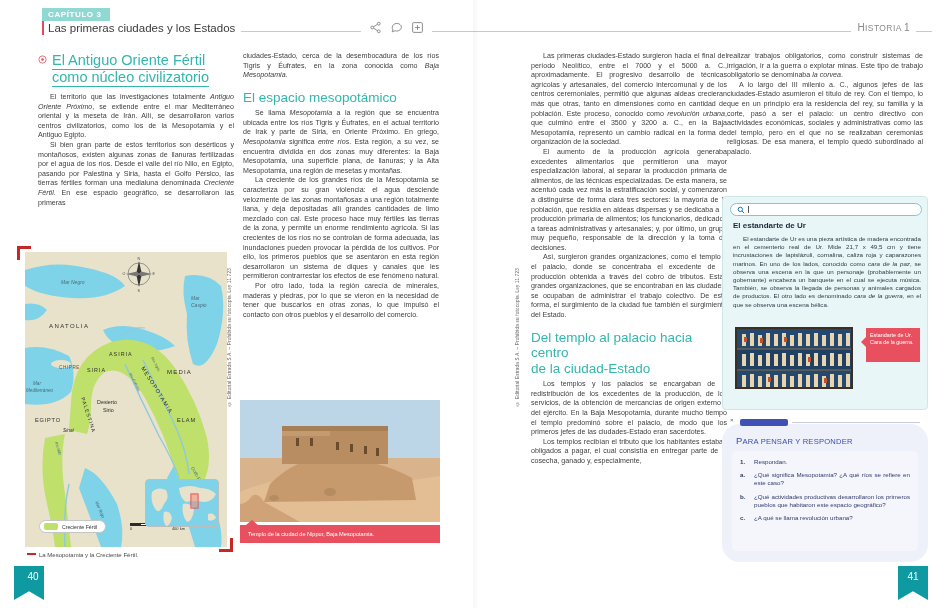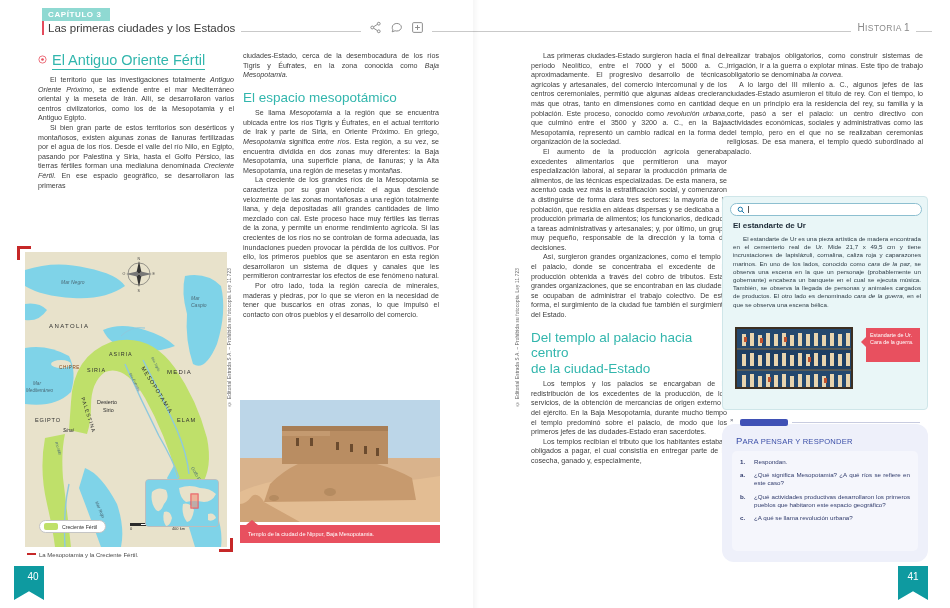--- a/index.html
+++ b/index.html
@@ -160,21 +160,21 @@
   }
   .ur-side-cap::before {
     content: ""; position: absolute; left: -5px; top: 9px;
     border-top: 5px solid transparent; border-bottom: 5px solid transparent;
     border-right: 5px solid #e8505f;
   }
 
   
   .pensar-box {
     position: absolute; left: 722px; top: 424px; width: 206px; height: 138px;
-    background: #eef0fa; border-radius: 12px;
+    background: #eef0fa; border-radius: 18px;
   }
   .pensar-tab {
     position: absolute; left: 18px; top: -5px; width: 48px; height: 7px;
     background: #3f51b5; border-radius: 2px;
   }
   .pensar-x { position: absolute; left: 8px; top: -7px; font-size: 6px; color: #5a6070; }
   .pensar-rule { position: absolute; left: 70px; top: -2px; width: 128px; height: 1px; background: #c8cce0; }
   .pensar-title {
     position: absolute; left: 14px; top: 11px;
     font-size: 9.5px; color: #3b4fa8; letter-spacing: .2px;
@@ -244,20 +244,21 @@
   <div class="gutter"></div>
 
   <div class="col col1">
     <div class="main-title-row">
       <svg class="bullet-icon" viewBox="0 0 20 20">
         <circle cx="10" cy="10" r="8" fill="none" stroke="#e8505f" stroke-width="1.8"></circle>
         <circle cx="10" cy="10" r="3" fill="#e8505f"></circle>
       </svg>
       <h1 class="main-title">
         <span class="u">El Antiguo Oriente Fértil</span><br>
+        <span class="u">como núcleo civilizatorio</span>
       </h1>
     </div>
 
     <p class="body"><span>El territorio que las investigaciones totalmente </span><span class="it">Antiguo Oriente Próximo</span><span>, se extiende entre el mar Mediterráneo oriental y la meseta de Irán. Allí, se desarrollaron varios centros civilizatorios, como los de la Mesopotamia y el Antiguo Egipto.</span></p>
     <p class="body"><span>Si bien gran parte de estos territorios son desérticos y montañosos, existen algunas zonas de llanuras fertilizadas por el agua de los ríos. Desde el valle del río Nilo, en Egipto, pasando por Palestina y Siria, hasta el Golfo Pérsico, las tierras fértiles forman una medialuna denominada </span><span class="it">Creciente Fértil</span><span>. En ese espacio geográfico, se desarrollaron las primeras</span></p>
   </div>
 
   <div class="col col2">
     <p class="body noind"><span>ciudades-Estado, cerca de la desembocadura de los ríos Tigris y Éufrates, en la zona conocida como </span><span class="it">Baja Mesopotamia</span><span>.</span></p>
 

